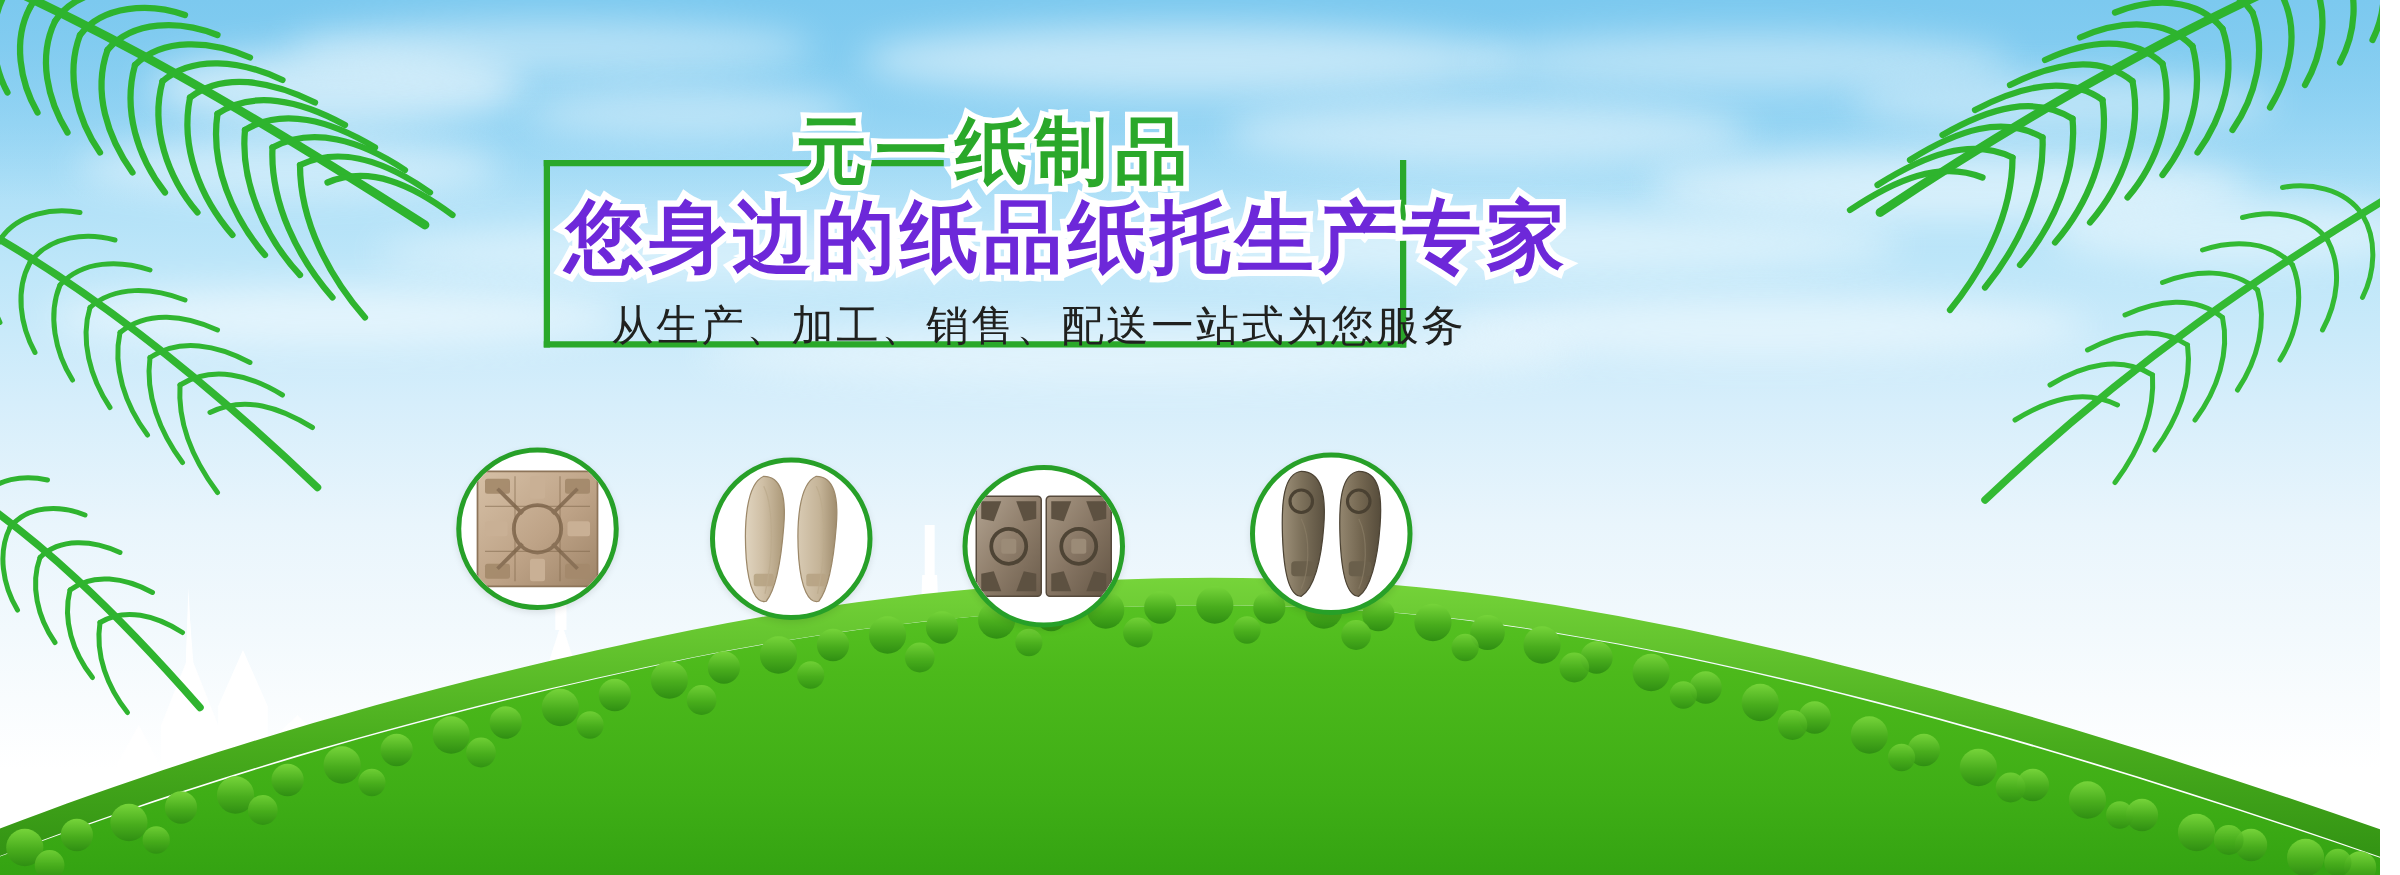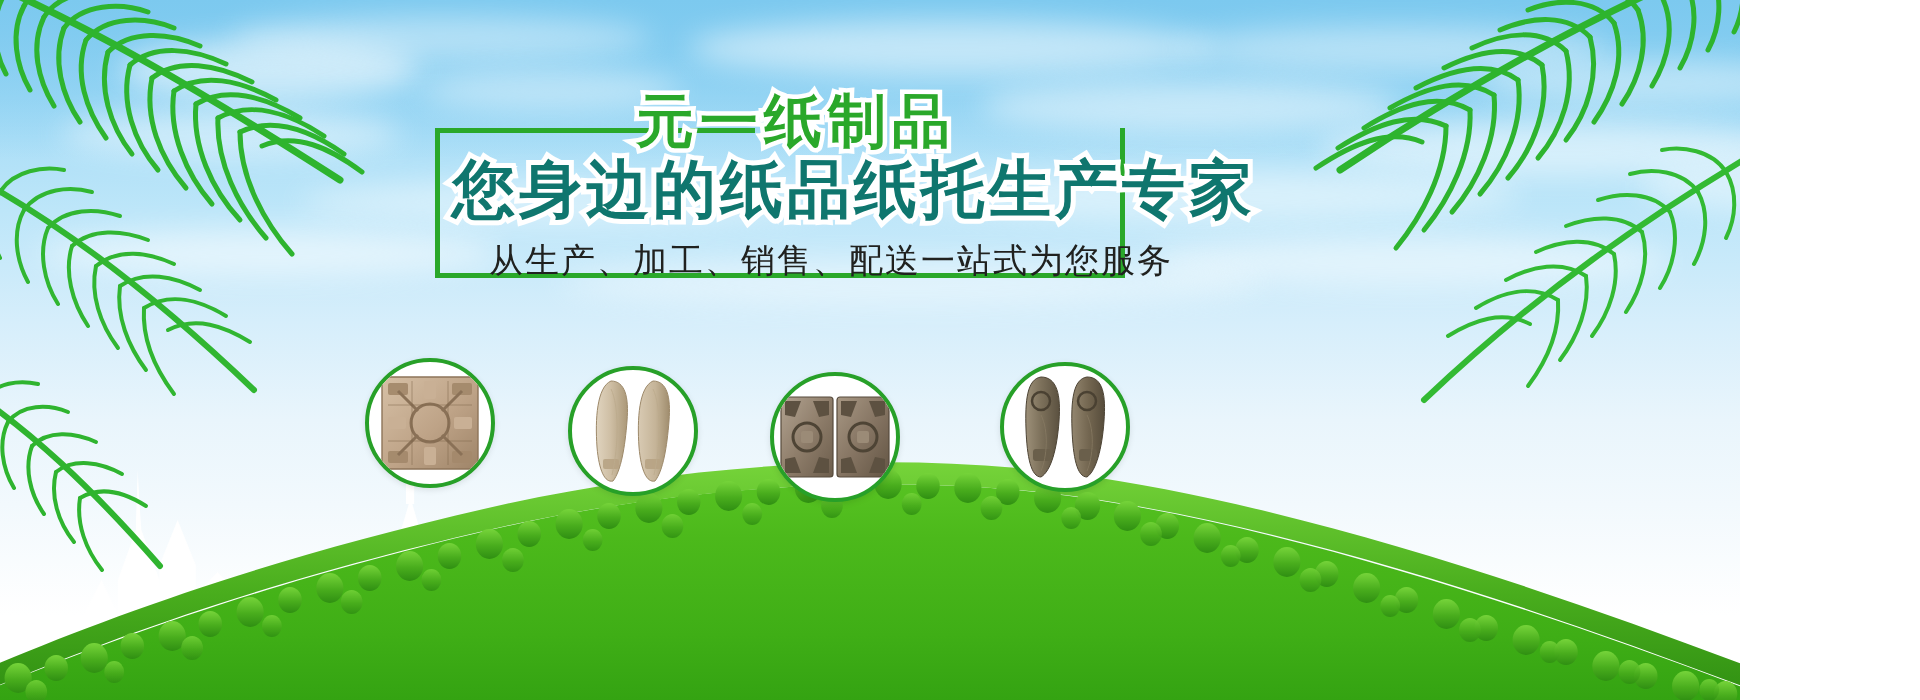--- a/index.html
+++ b/index.html
@@ -1,19 +1,19 @@
 <!DOCTYPE html>
 <html lang="zh"><head>
 <meta charset="utf-8">
 <title>Banner</title>
 <style>
   html,body{margin:0;padding:0;background:#fff;}
   *{box-sizing:border-box;}
   .stage{
-    position:relative;width:1740px;height:700px;overflow:hidden;
+    position:relative;width:1904px;height:700px;overflow:hidden;
     font-family:"Liberation Sans","DejaVu Sans",sans-serif;
   }
 
   
   .sky{
     position:absolute;inset:0;
     background:
       linear-gradient(180deg,#8fd2f3 0%,#a3dbf6 14%,#bde6f9 30%,#d6eefb 46%,#e9f5fc 60%,#f2f9fd 72%,#ffffff 88%);
   }
   .sky-deep{
@@ -64,21 +64,21 @@
     position:absolute;left:636px;top:83px;
     font-size:58px;font-weight:bold;letter-spacing:6px;
     color:#2aa82a;
     -webkit-text-stroke:9px #ffffff;paint-order:stroke fill;
     text-shadow:0 0 1px #fff;
     white-space:nowrap;
   }
   .title-2{
     position:absolute;left:452px;top:147px;
     font-size:63px;font-weight:bold;letter-spacing:4px;
-    color:#0f766e;
+    color:#6d28d9;
     -webkit-text-stroke:10px #ffffff;paint-order:stroke fill;
     white-space:nowrap;
   }
   .subtitle{
     position:absolute;left:489px;top:238px;
     font-size:34px;color:#20211f;letter-spacing:2px;white-space:nowrap;
     font-family:"Liberation Serif","DejaVu Serif",serif;
   }
 
   

